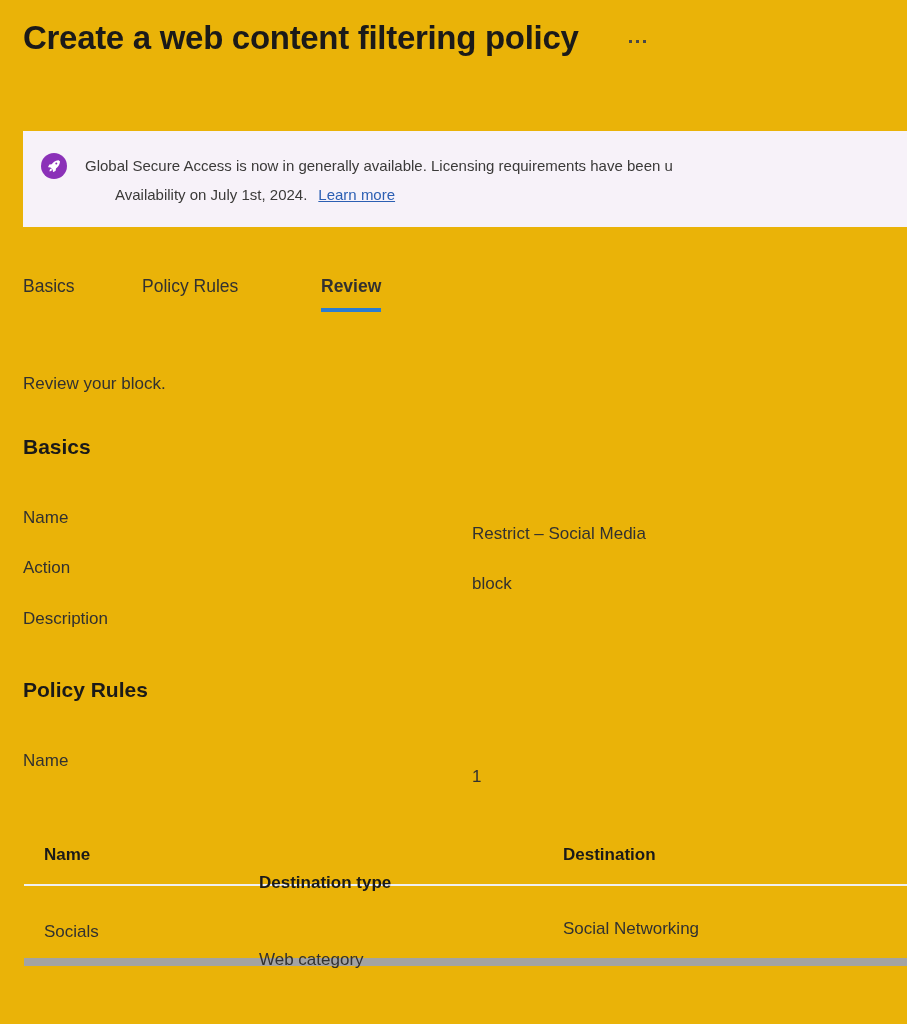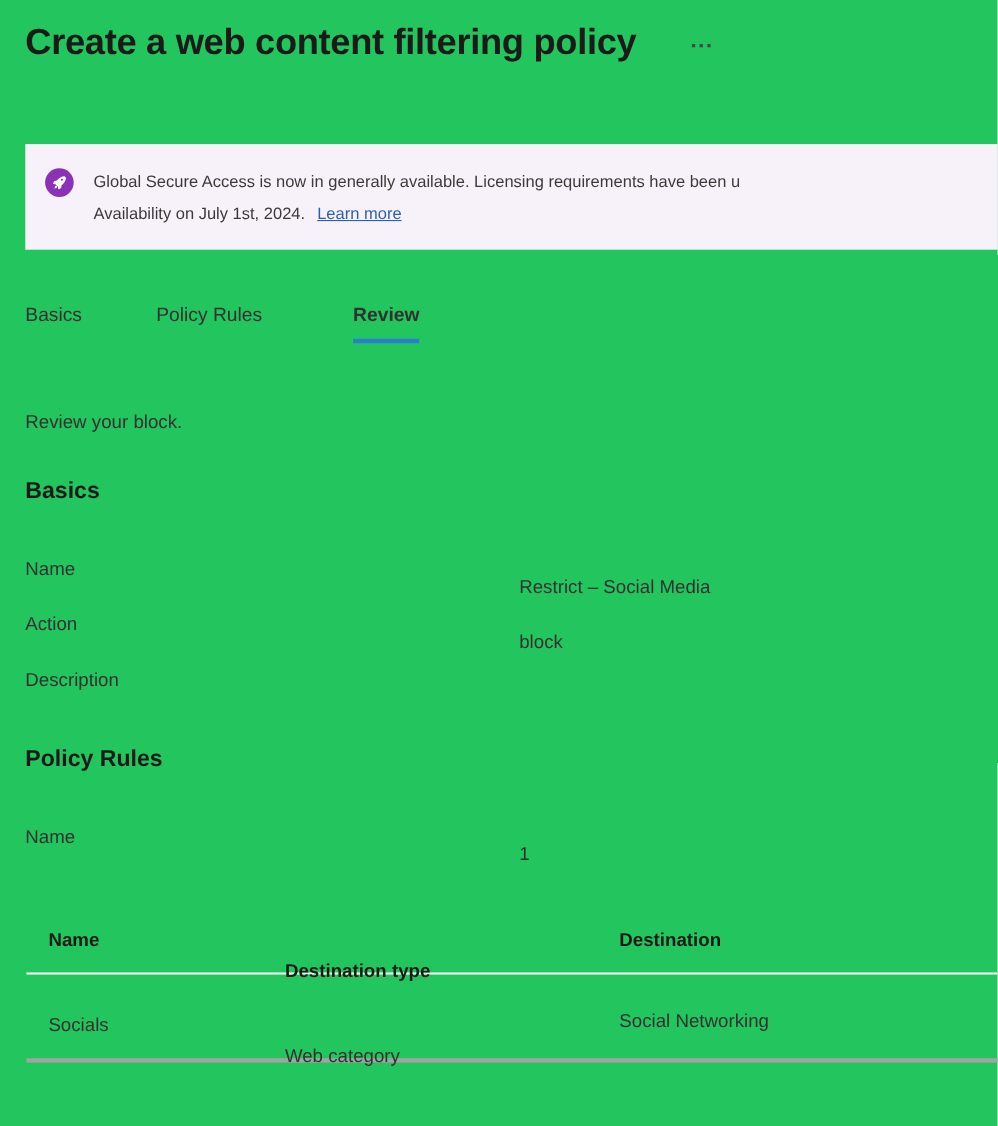--- a/index.html
+++ b/index.html
@@ -11,21 +11,21 @@
     background: #ffffff;
     font-family: "Liberation Sans", sans-serif;
     color: #201f1e;
     overflow: hidden;
   }
 
   .page {
     position: relative;
     width: 907px;
     height: 1024px;
-    background: #22c55e;
+    background: #eab308;
   }
 
   
   .title-row {
     position: absolute;
     left: 23px;
     top: 16px;
     display: flex;
     align-items: center;
     white-space: nowrap;
@@ -79,21 +79,21 @@
     margin-top: 2px;
   }
   .banner-icon svg { display: block; }
   .banner-text {
     margin-left: 18px;
     font-size: 15px;
     line-height: 29px;
     color: #3b3a39;
     white-space: nowrap;
   }
-  .banner-line2 { display: block; }
+  .banner-line2 { display: block; margin-left: 30px; }
   .learn-more {
     color: #2c5fb3;
     text-decoration: underline;
     margin-left: 11px;
     cursor: pointer;
   }
 
   
   .tabs {
     position: absolute;
@@ -178,21 +178,21 @@
     width: 883px;
   }
   .tbl-header {
     position: relative;
     height: 60px;
     border-bottom: 2px solid #eff0f1;
   }
   .tbl-row {
     position: relative;
     height: 80px;
-    border-bottom: 4px solid #a3a3a3;
+    border-bottom: 8px solid #a3a3a3;
   }
   .cell {
     position: absolute;
     font-size: 17px;
     color: #323130;
     white-space: nowrap;
     line-height: 24px;
   }
   .tbl-header .cell {
     font-weight: 700;

